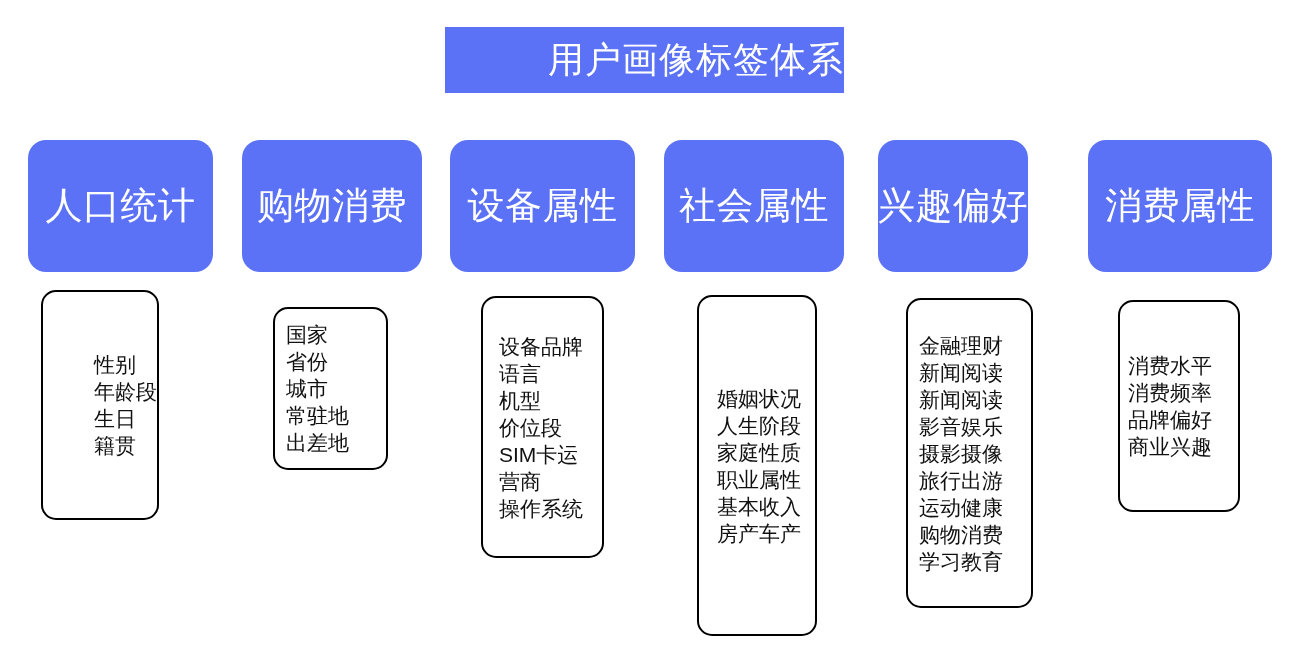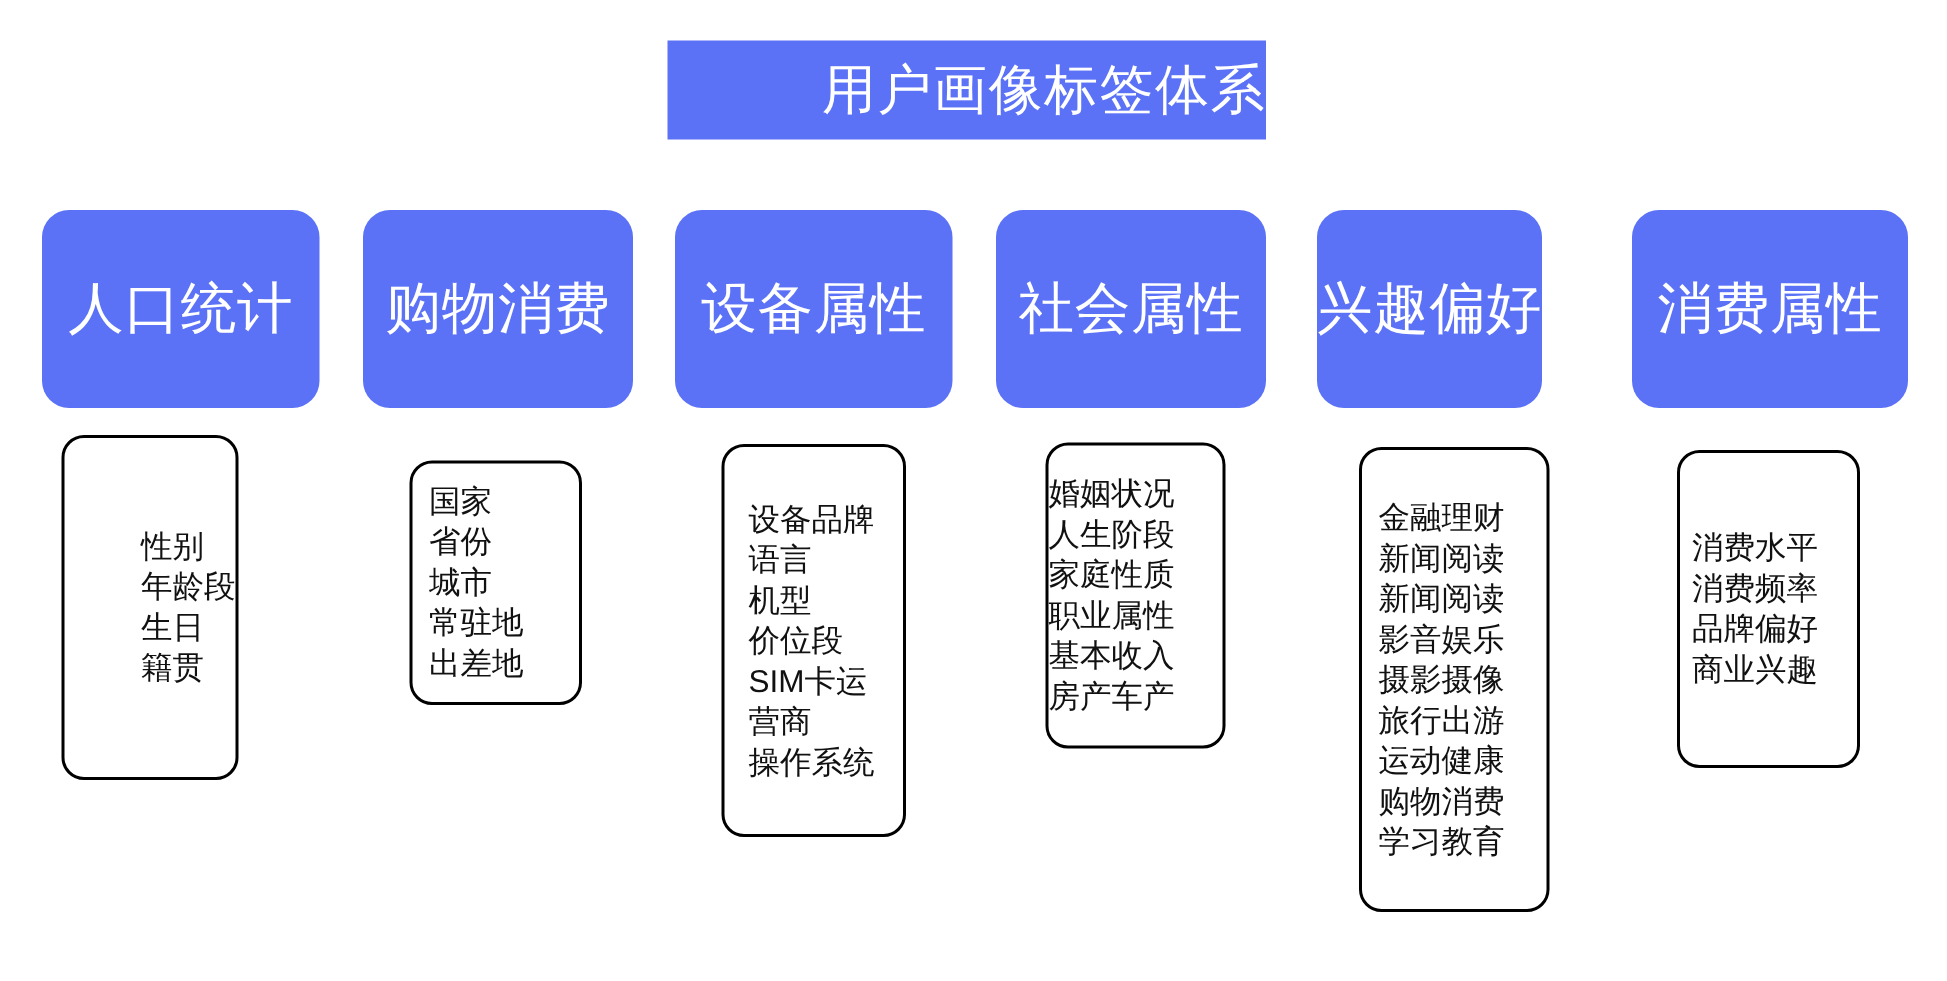--- a/index.html
+++ b/index.html
@@ -93,21 +93,21 @@
   .col-2 { left: 242px;  width: 180px; }
   .col-2 .category-header { left: 0;    width: 180px; height: 132px; }
   .col-2 .tag-card        { left: 31px; top: 167px; width: 115px; height: 163px; padding-left: 11px; }
 
   .col-3 { left: 450px;  width: 185px; }
   .col-3 .category-header { left: 0;    width: 185px; height: 132px; }
   .col-3 .tag-card        { left: 31px; top: 156px; width: 123px; height: 262px; padding-left: 16px; }
 
   .col-4 { left: 664px;  width: 180px; }
   .col-4 .category-header { left: 0;    width: 180px; height: 132px; }
-  .col-4 .tag-card        { left: 33px; top: 155px; width: 120px; height: 204px; }
+  .col-4 .tag-card        { left: 33px; top: 155px; width: 120px; height: 341px; padding-left: 18px; }
 
   .col-5 { left: 878px;  width: 178px; }
   .col-5 .category-header { left: 0;    width: 150px; height: 132px; }
   .col-5 .tag-card        { left: 28px; top: 158px; width: 127px; height: 310px; padding-left: 11px; }
 
   .col-6 { left: 1088px; width: 184px; }
   .col-6 .category-header { left: 0;     width: 184px; height: 132px; text-align: right; }
   .col-6 .tag-card        { left: 30px;  top: 160px; width: 122px; height: 212px; padding-left: 8px; }
 </style>
 </head>

